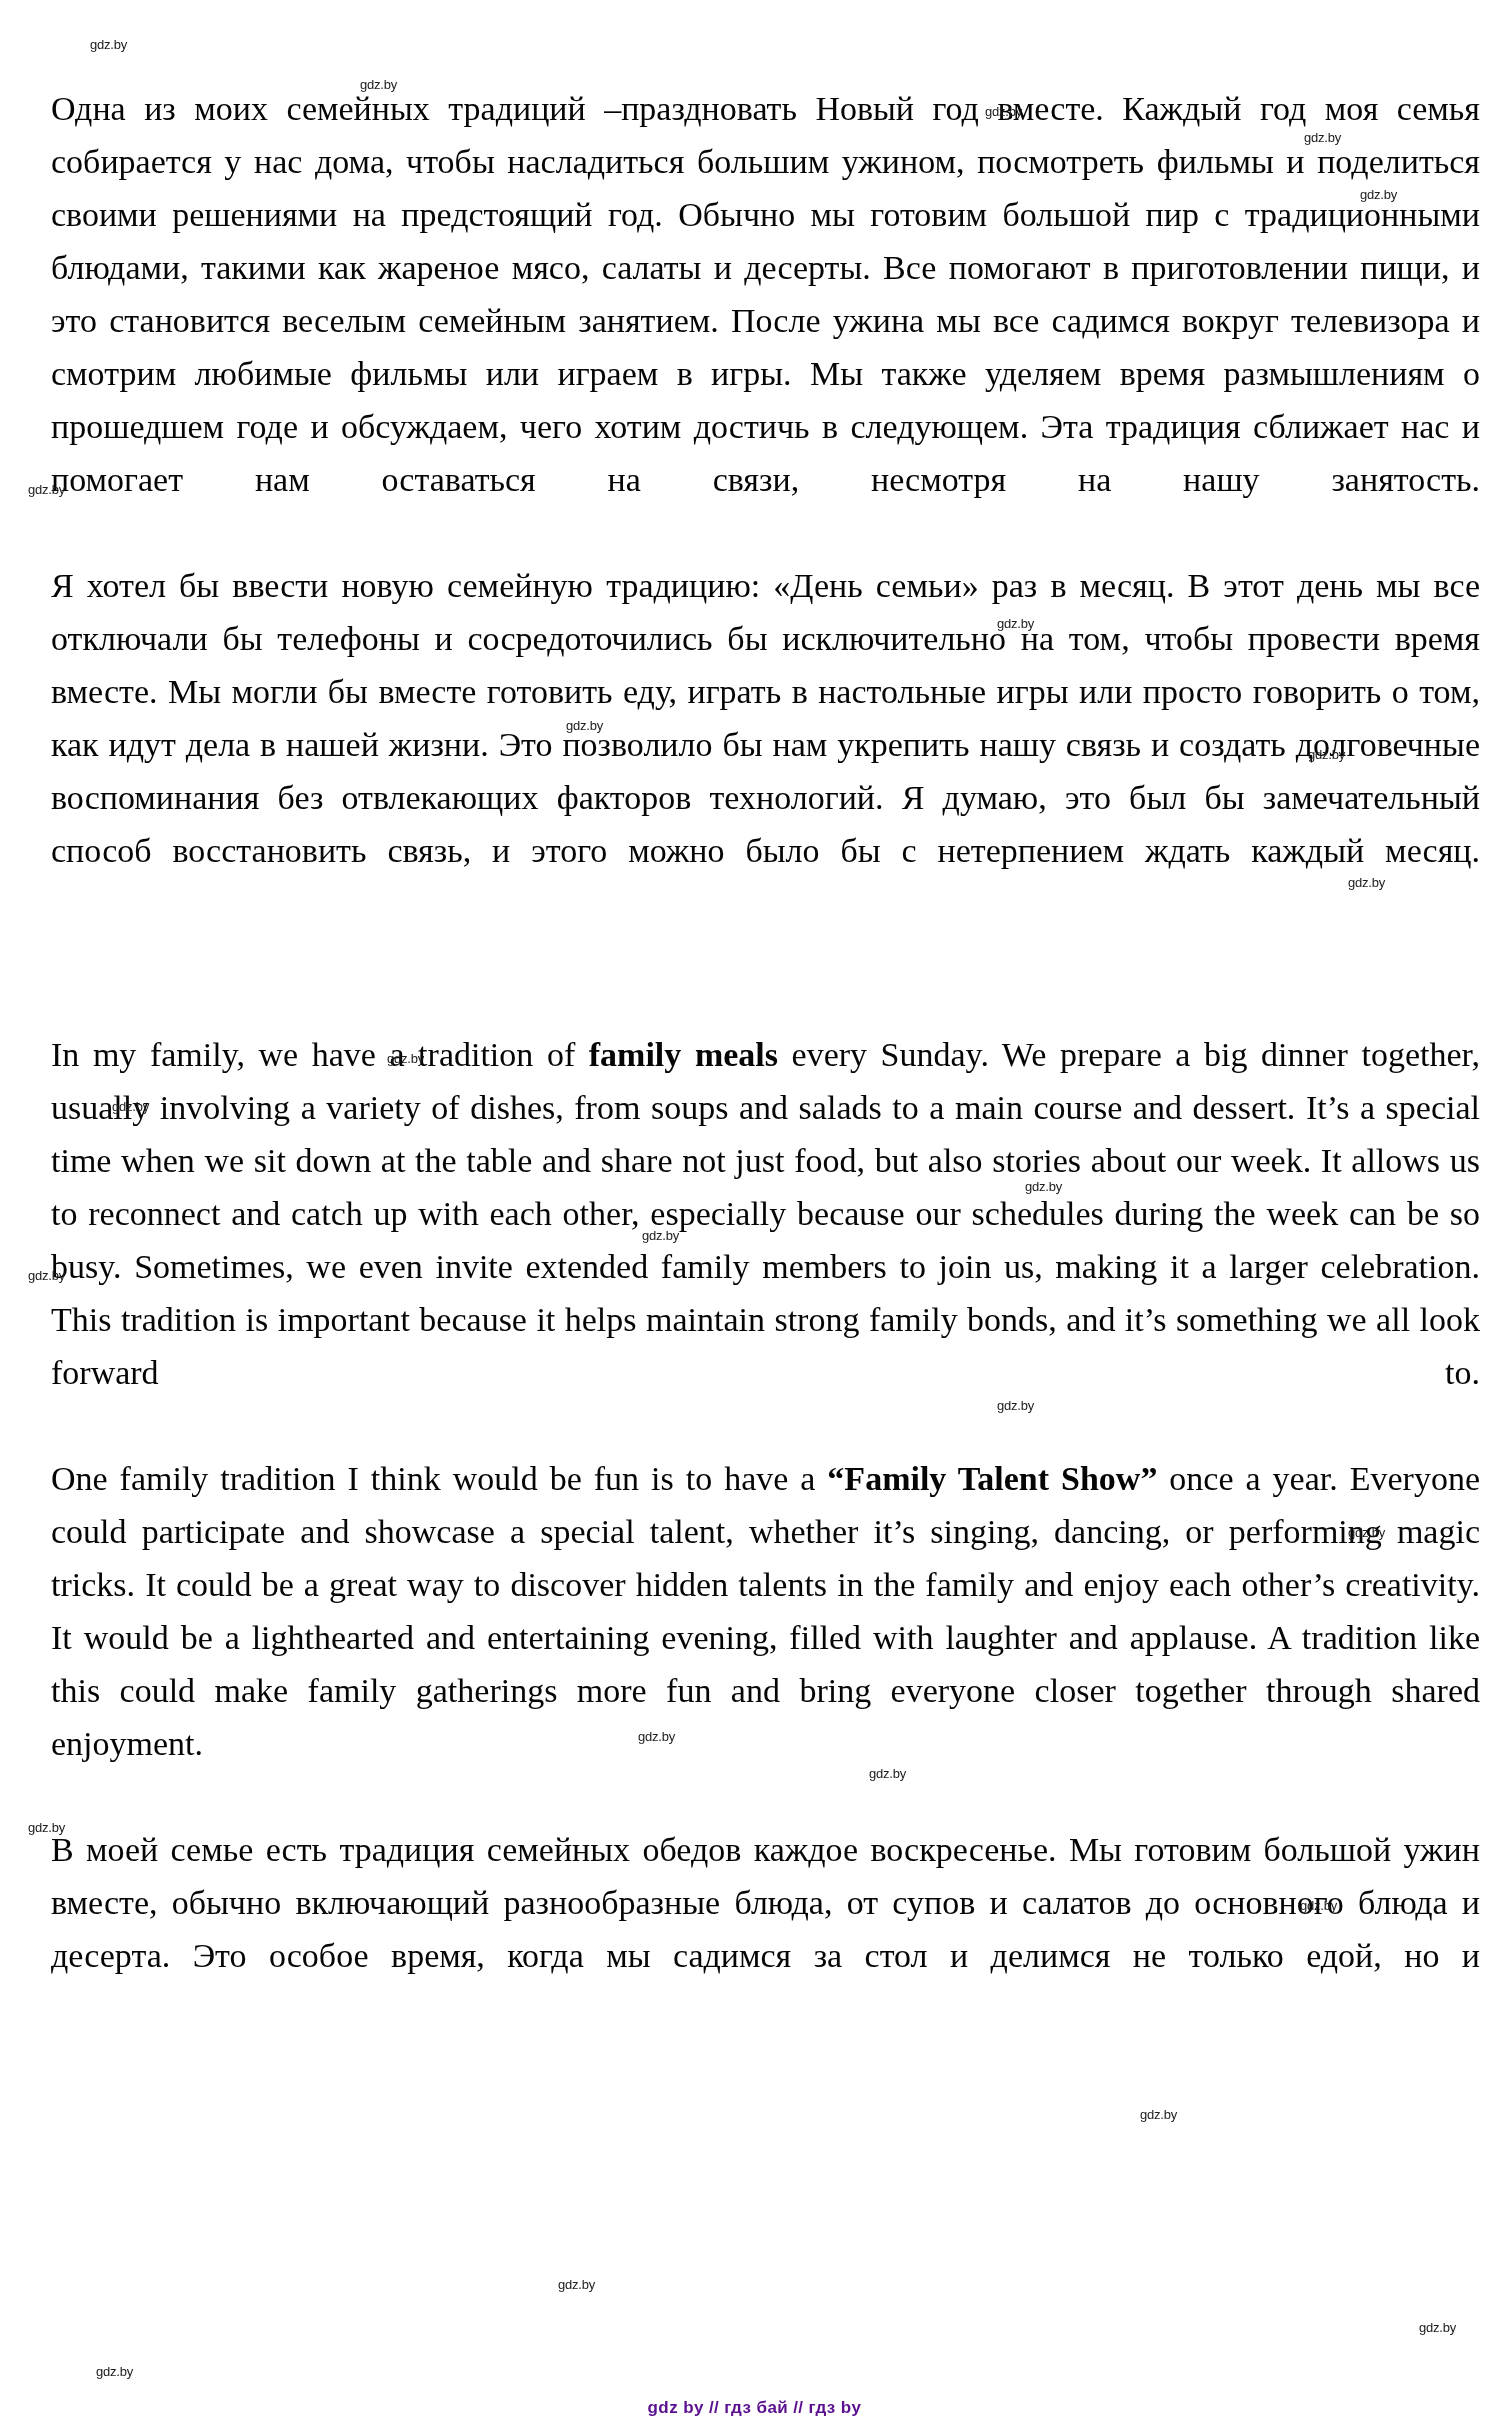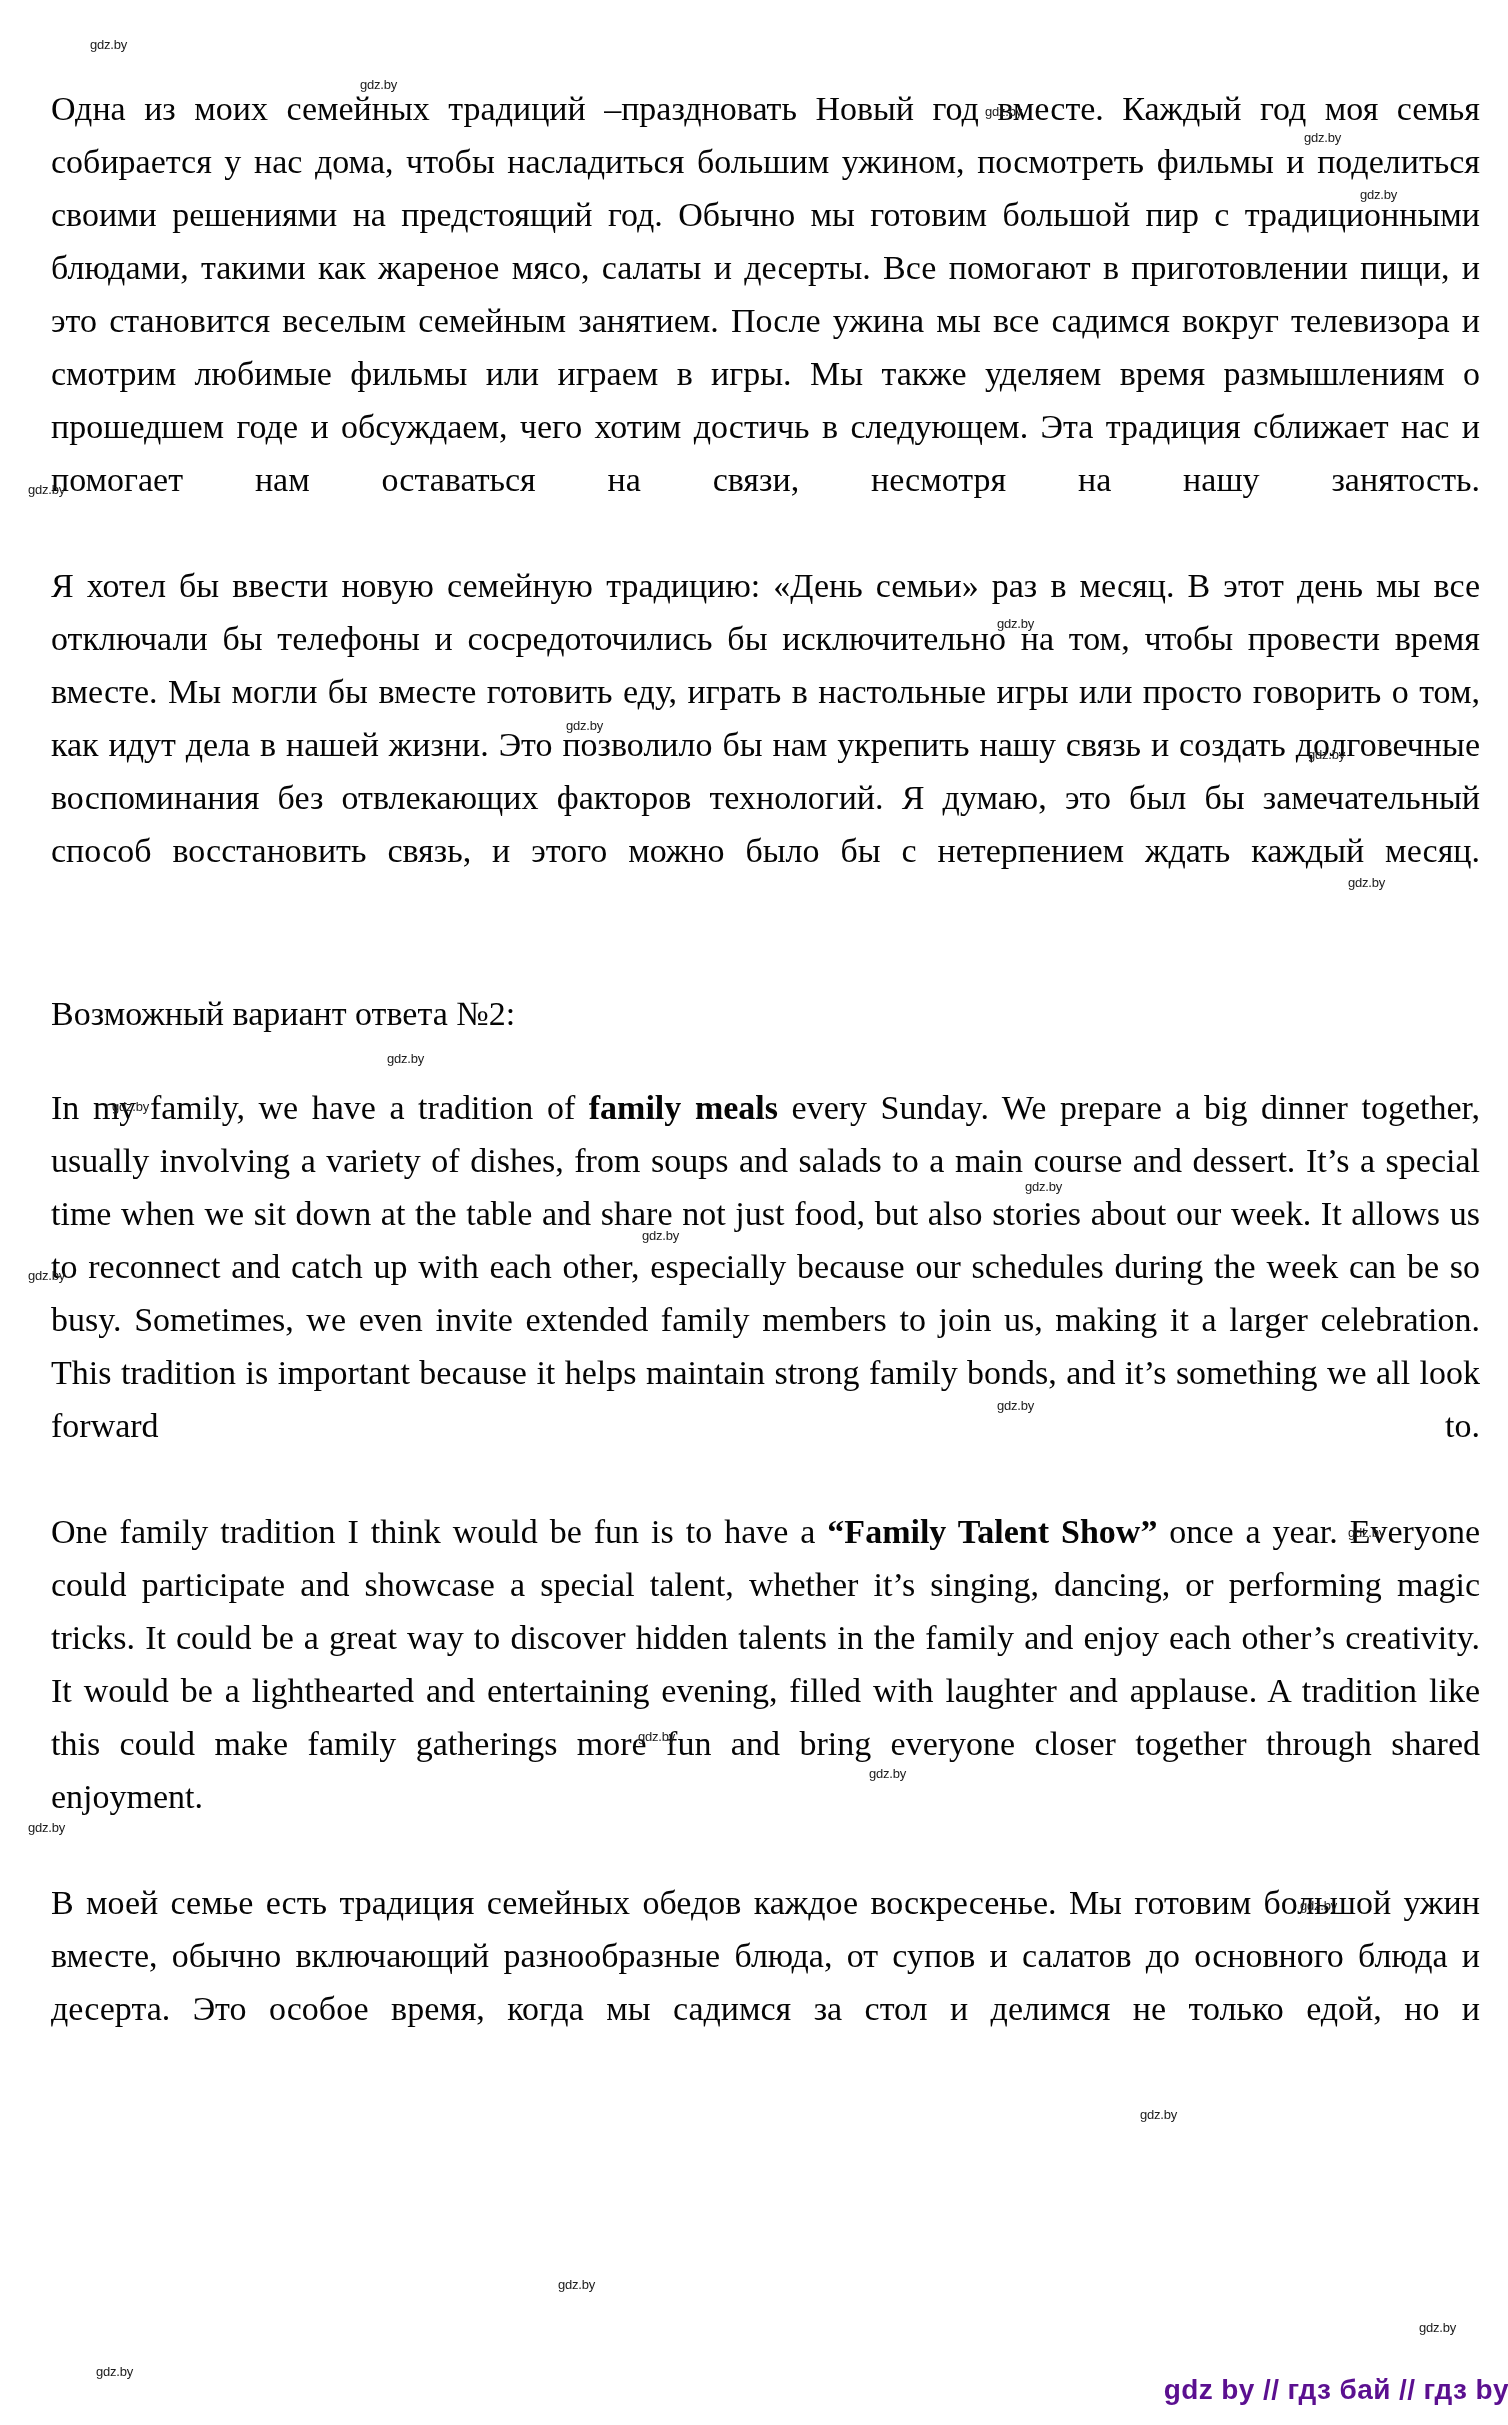--- a/index.html
+++ b/index.html
@@ -32,27 +32,27 @@
     font-family: "Liberation Sans", "DejaVu Sans", sans-serif;
     font-size: 24px;
     font-weight: bold;
     letter-spacing: -0.3px;
     white-space: nowrap;
   }
 
   
   .promo-footer {
     position: absolute;
-    bottom: 20px;
+    bottom: 8px;
     left: 0;
     width: 100%;
-    text-align: right;
+    text-align: center;
     color: #5b1090;
     font-family: "Liberation Sans", "DejaVu Sans", sans-serif;
-    font-size: 28px;
+    font-size: 17px;
     font-weight: bold;
     letter-spacing: 0.4px;
     white-space: nowrap;
   }
 
   
   .content {
     position: absolute;
     left: 51px;
     top: 38px;
@@ -105,21 +105,20 @@
 
 
   <div class="content">
 
     <p class="para">Одна из моих семейных традиций –праздновать Новый год вместе. Каждый год моя семья собирается у нас дома, чтобы насладиться большим ужином, посмотреть фильмы и поделиться своими решениями на предстоящий год. Обычно мы готовим большой пир с традиционными блюдами, такими как жареное мясо, салаты и десерты. Все помогают в приготовлении пищи, и это становится веселым семейным занятием. После ужина мы все садимся вокруг телевизора и смотрим любимые фильмы или играем в игры. Мы также уделяем время размышлениям о прошедшем годе и обсуждаем, чего хотим достичь в следующем. Эта традиция сближает нас и помогает нам оставаться на связи, несмотря на нашу занятость.</p>
 
     <p class="para">Я хотел бы ввести новую семейную традицию: «День семьи» раз в месяц. В этот день мы все отключали бы телефоны и сосредоточились бы исключительно на том, чтобы провести время вместе. Мы могли бы вместе готовить еду, играть в настольные игры или просто говорить о том, как идут дела в нашей жизни. Это позволило бы нам укрепить нашу связь и создать долговечные воспоминания без отвлекающих факторов технологий. Я думаю, это был бы замечательный способ восстановить связь, и этого можно было бы с нетерпением ждать каждый месяц.</p>
 
     <div class="gap-lg"></div>
 
-    <p class="heading2">Возможный вариант ответа №2:</p>
 
     <div class="gap-md"></div>
 
     <p class="para">
       <span>In my family, we have a tradition of </span><b>family meals</b><span> every Sunday. We prepare a big dinner together, usually involving a variety of dishes, from soups and salads to a main course and dessert. It’s a special time when we sit down at the table and share not just food, but also stories about our week. It allows us to reconnect and catch up with each other, especially because our schedules during the week can be so busy. Sometimes, we even invite extended family members to join us, making it a larger celebration. This tradition is important because it helps maintain strong family bonds, and it’s something we all look forward to.</span>
     </p>
 
     <p class="para">
       <span>One family tradition I think would be fun is to have a </span><b>“Family Talent Show”</b><span> once a year. Everyone could participate and showcase a special talent, whether it’s singing, dancing, or performing magic tricks. It could be a great way to discover hidden talents in the family and enjoy each other’s creativity. It would be a lighthearted and entertaining evening, filled with laughter and applause. A tradition like this could make family gatherings more fun and bring everyone closer together through shared enjoyment.</span>
     </p>

